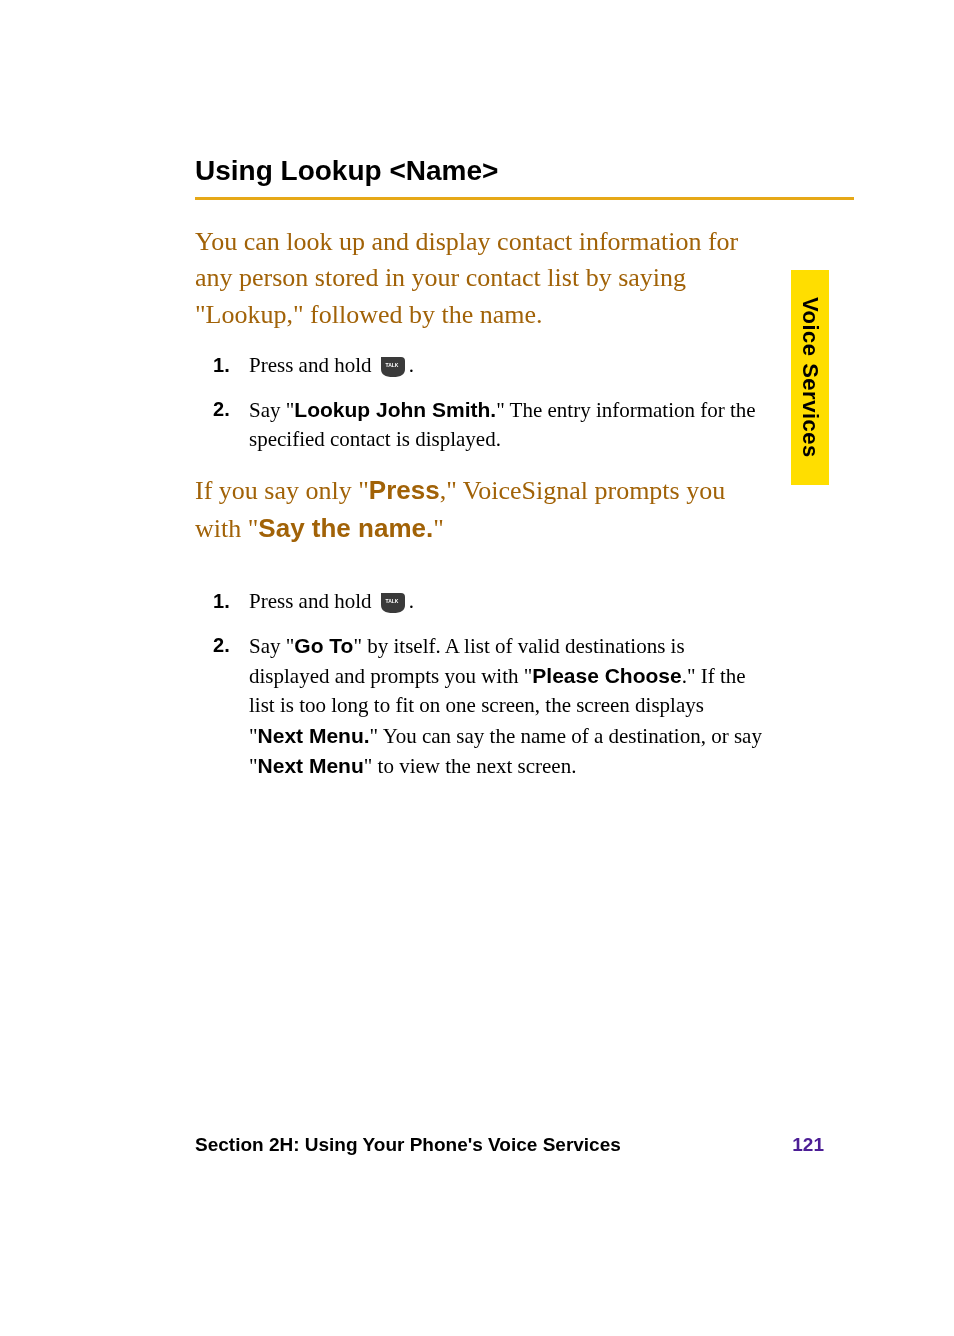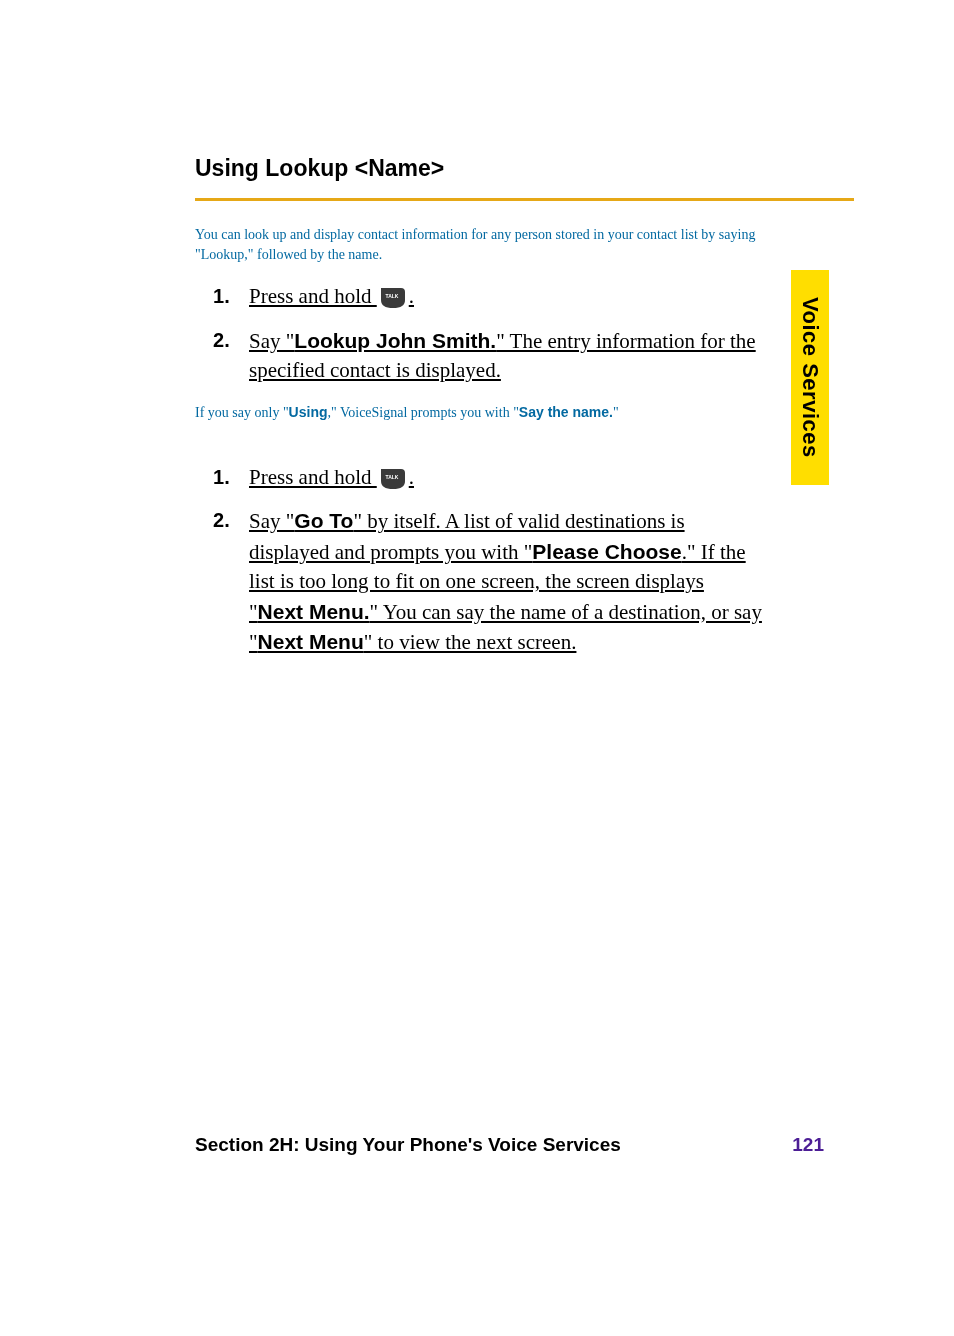--- a/index.html
+++ b/index.html
@@ -34,36 +34,36 @@
     writing-mode: vertical-rl;
     text-orientation: mixed;
     font-weight: bold;
     font-size: 22px;
     letter-spacing: 0.5px;
     color: #000;
     font-family: Arial, Helvetica, sans-serif;
   }
   h2.section-heading {
     font-family: Arial, Helvetica, sans-serif;
-    font-size: 23px;
+    font-size: 28px;
     font-weight: bold;
     color: #000;
-    padding-bottom: 16px;
+    padding-bottom: 10px;
     border-bottom: 3px solid #e6a817;
     margin-bottom: 24px;
     margin-top: 0;
   }
   .section-block {
     margin-bottom: 40px;
   }
   .body-text {
-    font-size: 14px;
+    font-size: 26px;
     line-height: 1.4;
     margin-bottom: 18px;
-    color: #0369a1;
+    color: #a16207;
     max-width: 565px;
   }
   .sub-heading {
     font-family: Arial, Helvetica, sans-serif;
     font-size: 20px;
     font-weight: bold;
     margin-bottom: 14px;
     color: #000;
   }
   ol.steps {
@@ -73,21 +73,20 @@
     margin-bottom: 18px;
     max-width: 550px;
   }
   ol.steps li {
     counter-increment: step;
     font-size: 21px;
     line-height: 1.4;
     margin-bottom: 14px;
     padding-left: 36px;
     position: relative;
-    text-decoration: underline;
   }
   ol.steps li::before {
     content: counter(step) ".";
     position: absolute;
     left: 0;
     top: 0;
     font-family: Arial, Helvetica, sans-serif;
     font-weight: bold;
     font-size: 20px;
   }
@@ -150,21 +149,21 @@
             <text x="13" y="12" font-size="5" fill="#fff" text-anchor="middle" font-family="Arial" font-weight="bold">TALK</text>
           </svg>
         </span><span>.</span>
       </li>
       <li>
         <span>Say "</span><span class="bold">Lookup John Smith.</span><span>" The entry information for the specified contact is displayed.</span>
       </li>
     </ol>
 
     <p class="body-text">
-      <span>If you say only "</span><span class="bold">Using</span><span>," VoiceSignal prompts you with "</span><span class="bold">Say the name.</span><span>"</span>
+      <span>If you say only "</span><span class="bold">Press</span><span>," VoiceSignal prompts you with "</span><span class="bold">Say the name.</span><span>"</span>
     </p>
   </div>
 
   <div class="section-block">
 
 
 
     <ol class="steps">
       <li>
         <span>Press and hold </span><span class="talk-key">

